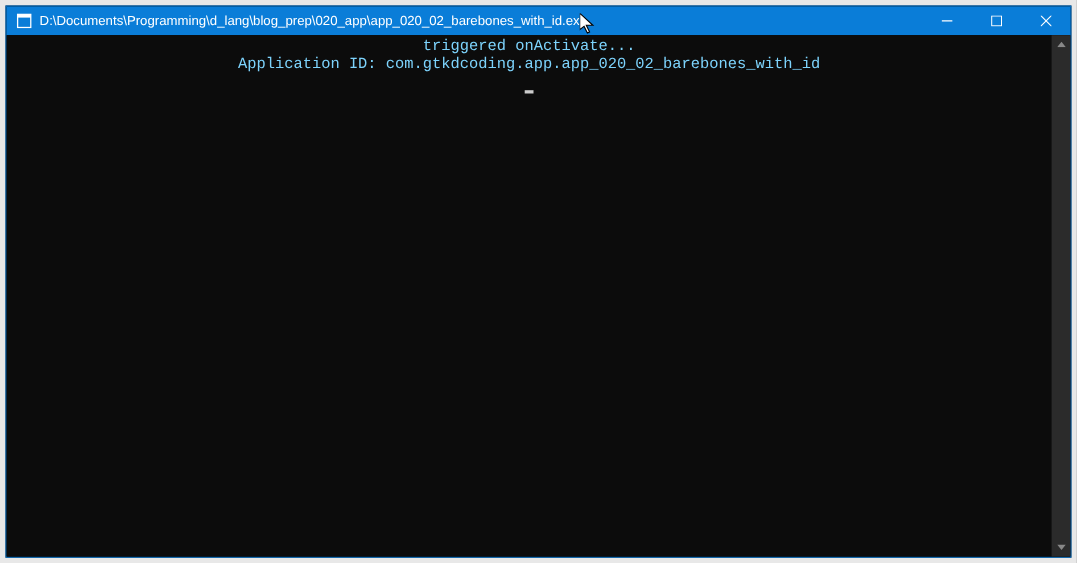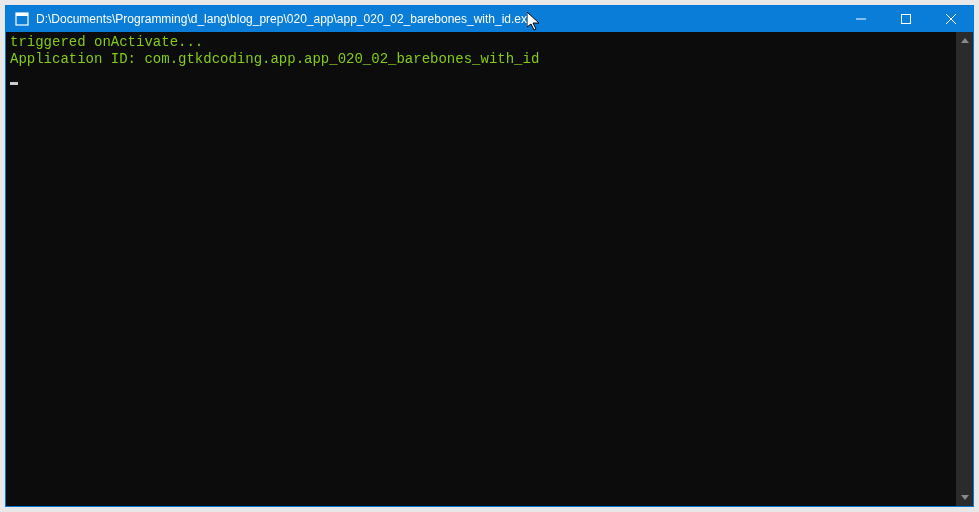--- a/index.html
+++ b/index.html
@@ -75,23 +75,24 @@
       position: relative;
       background: #0c0c0c;
       display: flex;
     }
     .console-content {
       flex: 1;
       padding: 2px 4px;
       font-family: Consolas, 'Courier New', monospace;
       font-size: 14px;
       line-height: 17px;
-      color: #84cc16;
+      color: #7dd3fc;
       white-space: pre;
       overflow: hidden;
+      text-align: center;
     }
     .cursor {
       display: inline-block;
       width: 8px;
       height: 3px;
       background: #cccccc;
       vertical-align: bottom;
       margin-top: 2px;
     }
     .scrollbar-vertical {

